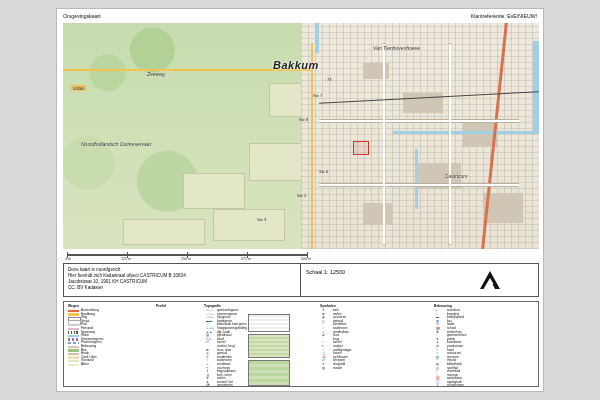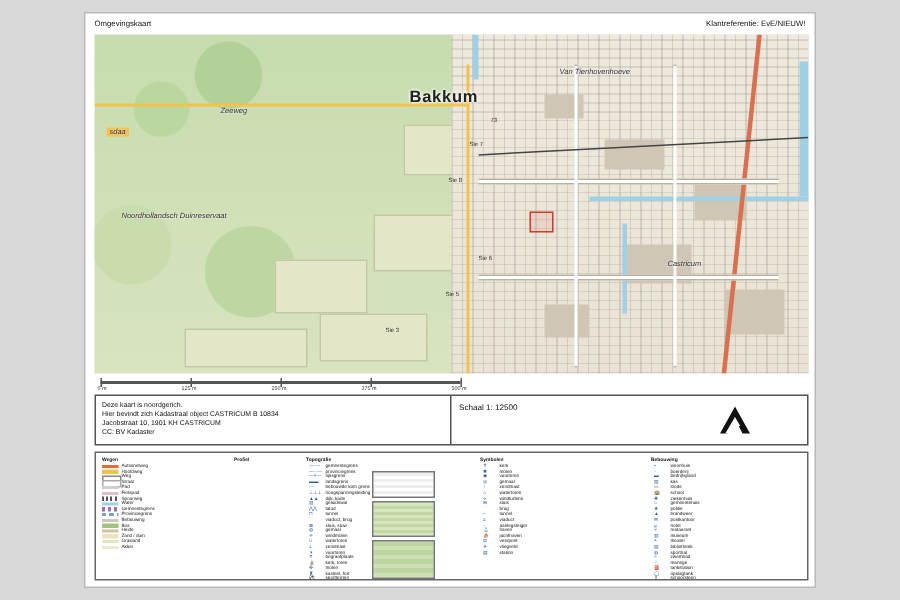--- a/index.html
+++ b/index.html
@@ -44,21 +44,21 @@
       linear-gradient(180deg,#efe9dd 0%,#eae3d4 100%);
   }
   .map .blok{position:absolute;background:#cfc6b6;}
   .map .water{position:absolute;background:#9fd0e6;}
   .map .road{position:absolute;background:#f2c14e;}
   .map .road.red{background:#d9704f;}
   .map .road.white{background:#ffffff;border-top:.4px solid #b9b0a0;border-bottom:.4px solid #b9b0a0;}
   .map .rail{position:absolute;background:#444;height:1px;}
   .map .town-label{
     position:absolute;font-size:11px;font-weight:bold;color:#222;
-    letter-spacing:.5px;text-shadow:0 0 2px #fff,0 0 3px #fff;
+    letter-spacing:.5px;text-shadow:0 0 2px #fff,0 0 3px #fff;font-style:italic;
   }
   .map .place{
     position:absolute;font-size:5px;color:#333;font-style:italic;
     text-shadow:0 0 2px #fff;
   }
   .map .parcel{
     position:absolute;font-size:4px;color:#2b2b2b;
   }
   .map .subject{
     position:absolute;border:1.2px solid #d03a2a;background:rgba(208,58,42,.10);

